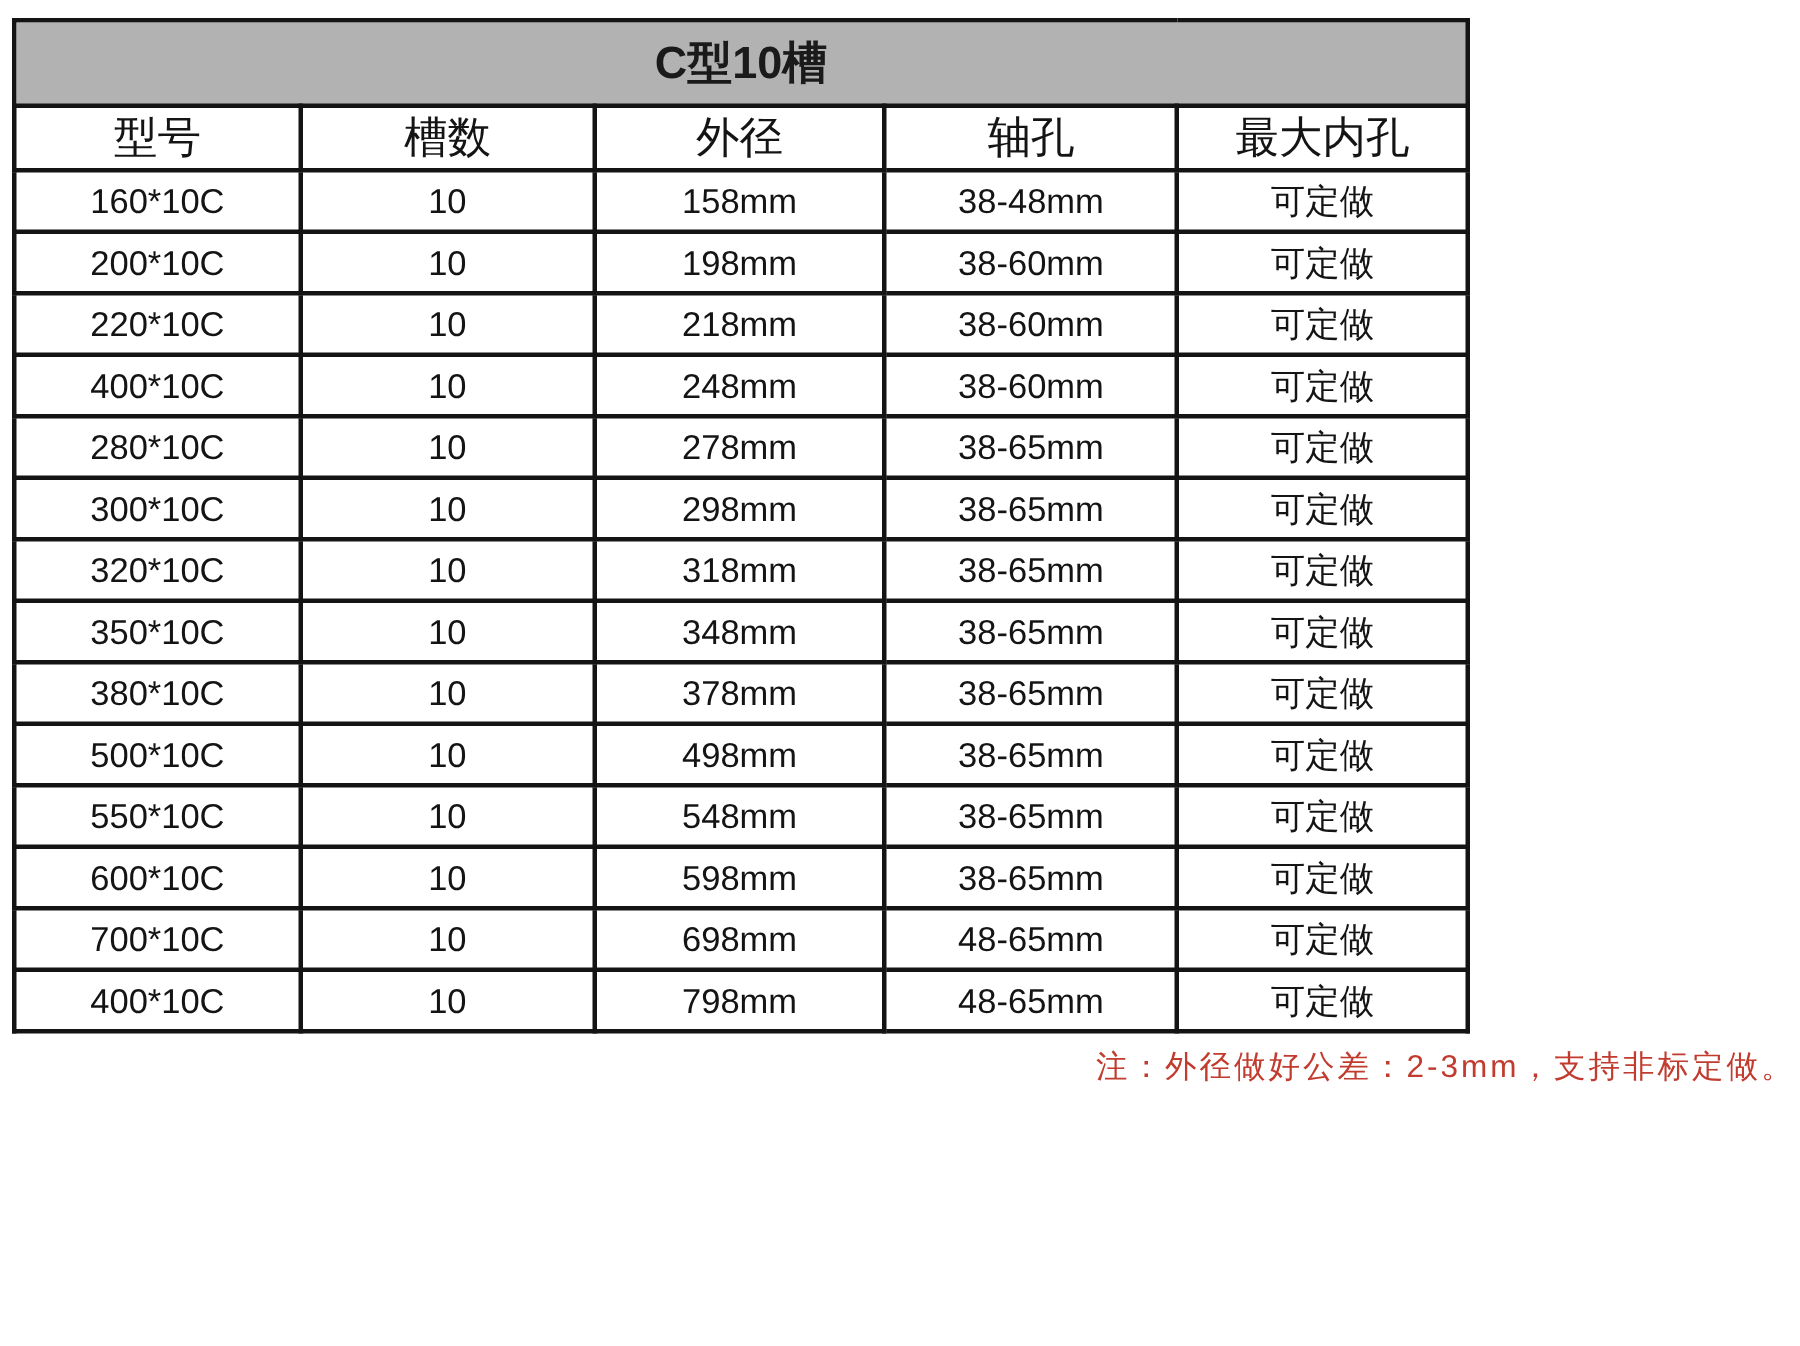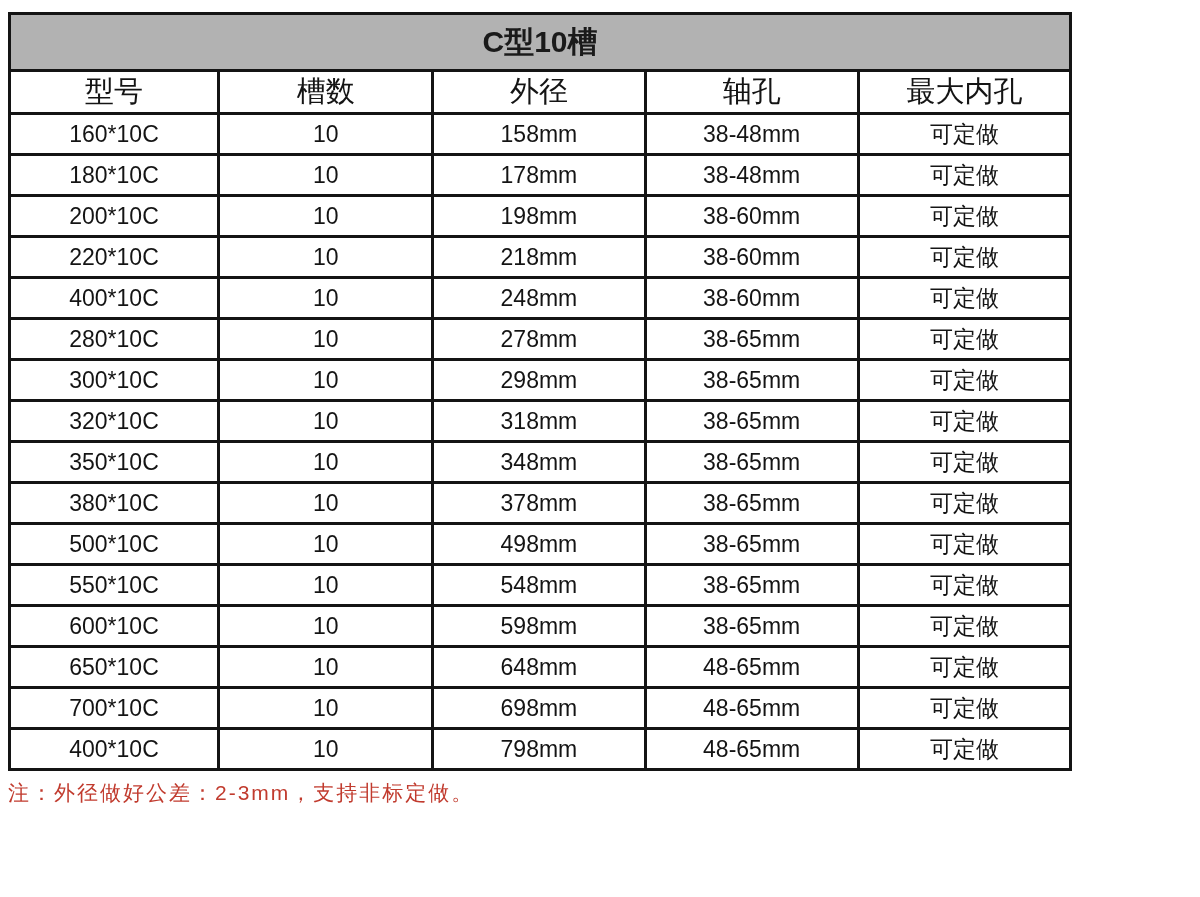--- a/index.html
+++ b/index.html
@@ -12,21 +12,21 @@
     height: 897px;
     font-family: "Liberation Sans", "DejaVu Sans", sans-serif;
     color: #141414;
     box-sizing: border-box;
   }
   .sheet {
     padding: 12px 8px 0 8px;
   }
   table.spec {
     border-collapse: collapse;
-    width: 1064px;
+    width: 972px;
     table-layout: fixed;
   }
   table.spec th,
   table.spec td {
     border: 3px solid #141414;
     text-align: center;
     vertical-align: middle;
     padding: 0;
     overflow: hidden;
     white-space: nowrap;
@@ -42,21 +42,21 @@
     height: 39px;
     font-size: 29px;
     font-weight: normal;
   }
   table.spec td {
     height: 38px;
     font-size: 23px;
   }
   .note {
     width: 1189px;
-    text-align: left;
+    text-align: right;
     color: #c13b2e;
     font-size: 21px;
     margin-top: 8px;
     letter-spacing: 2px;
   }
 </style>
 </head>
 <body>
 
 <div class="sheet">
@@ -78,27 +78,20 @@
           <th class="head-cell">外径</th>
           <th class="head-cell">轴孔</th>
           <th class="head-cell">最大内孔</th>
         </tr>
     </thead>
     <tbody>
         <tr>
           <td>160*10C</td>
           <td>10</td>
           <td>158mm</td>
-          <td>38-48mm</td>
-          <td>可定做</td>
-        </tr>
-        <tr>
-          <td>180*10C</td>
-          <td>10</td>
-          <td>178mm</td>
           <td>38-48mm</td>
           <td>可定做</td>
         </tr>
         <tr>
           <td>200*10C</td>
           <td>10</td>
           <td>198mm</td>
           <td>38-60mm</td>
           <td>可定做</td>
         </tr>
@@ -166,27 +159,20 @@
           <td>可定做</td>
         </tr>
         <tr>
           <td>600*10C</td>
           <td>10</td>
           <td>598mm</td>
           <td>38-65mm</td>
           <td>可定做</td>
         </tr>
         <tr>
-          <td>650*10C</td>
-          <td>10</td>
-          <td>648mm</td>
-          <td>48-65mm</td>
-          <td>可定做</td>
-        </tr>
-        <tr>
           <td>700*10C</td>
           <td>10</td>
           <td>698mm</td>
           <td>48-65mm</td>
           <td>可定做</td>
         </tr>
         <tr>
           <td>400*10C</td>
           <td>10</td>
           <td>798mm</td>

